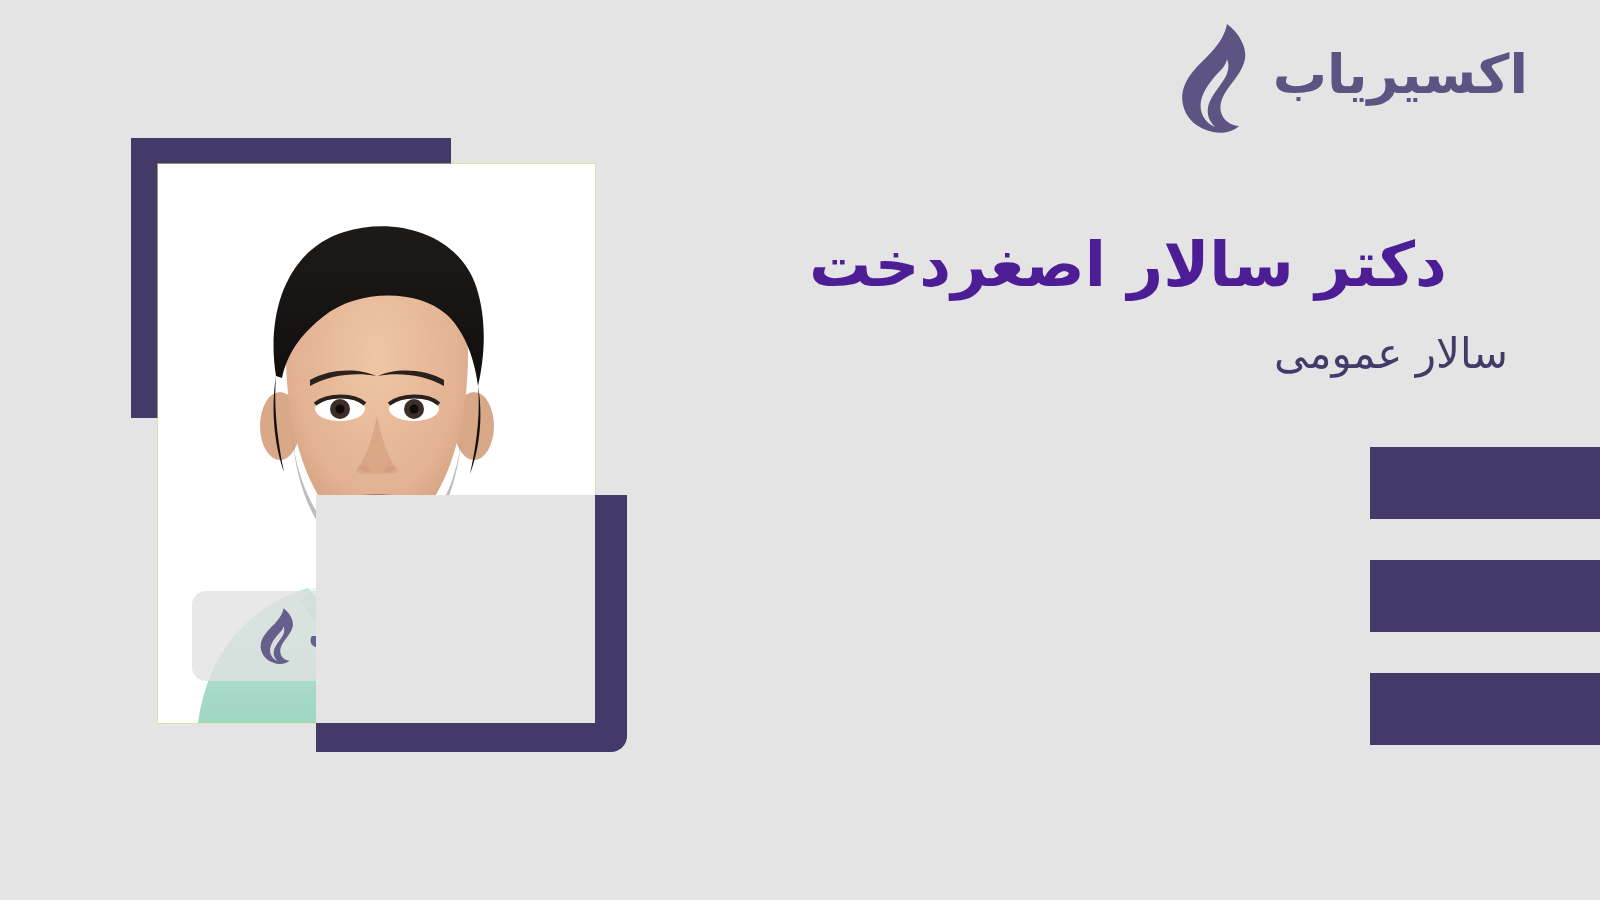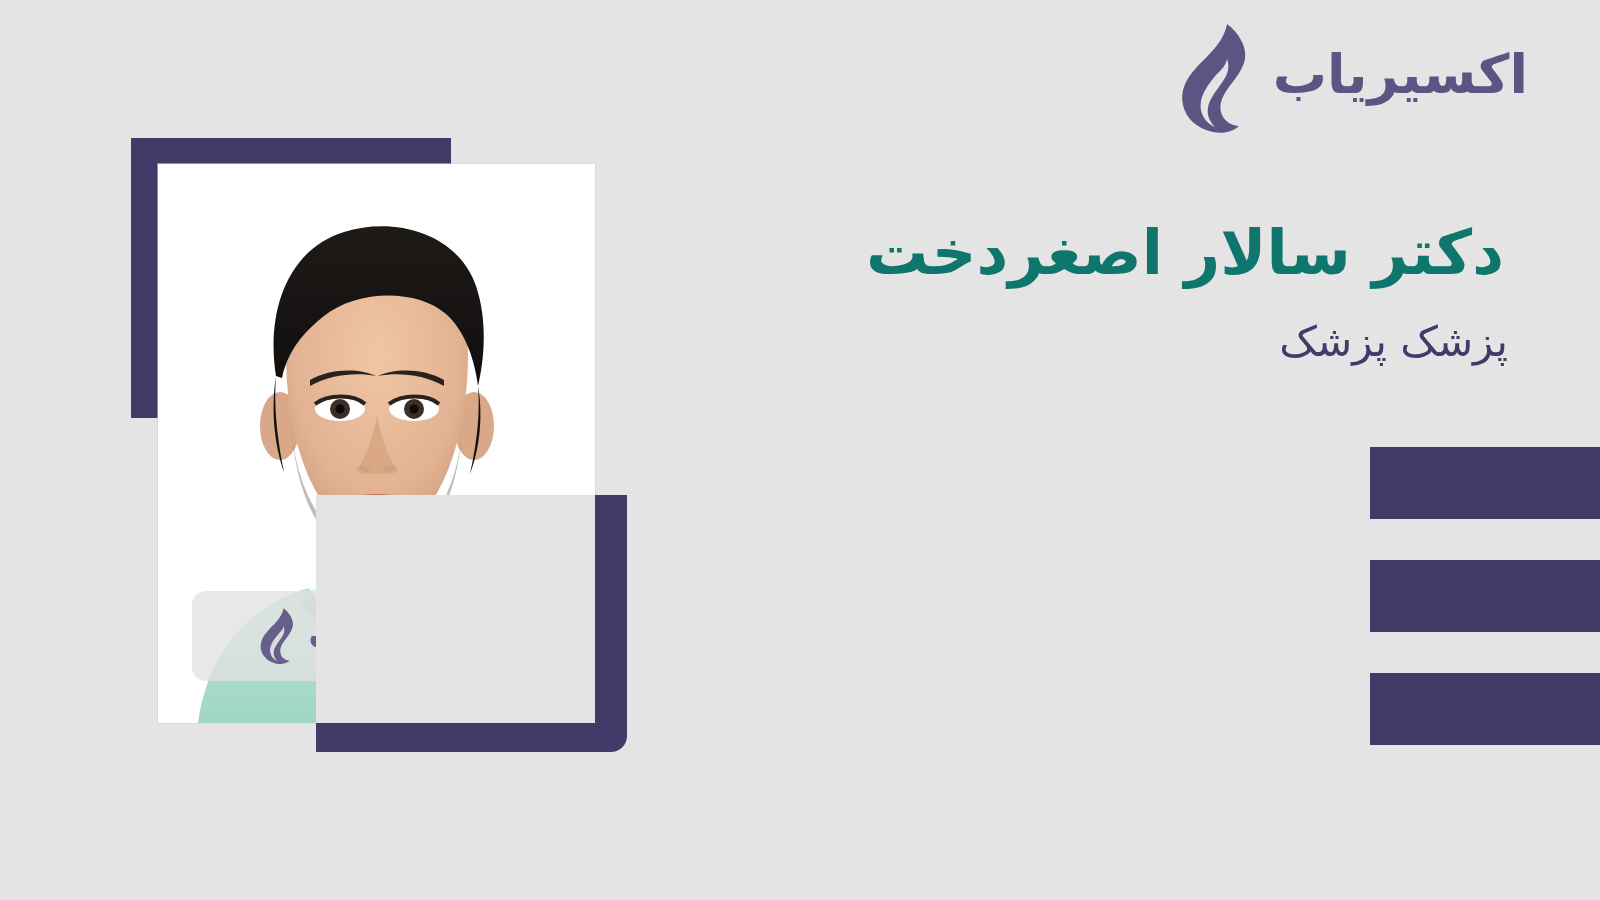--- a/index.html
+++ b/index.html
@@ -49,24 +49,25 @@
     position: absolute;
     right: 92px;
     top: 212px;
     width: 760px;
     text-align: right;
     direction: rtl;
   }
   .doctor-name {
     font-size: 62px;
     font-weight: 700;
-    color: #0f766e;
+    color: #4c1d95;
     line-height: 1.18;
-    margin: 4px;
-    white-space: nowrap;
+    margin: 16px;
+    white-space: nowrap;
+    text-align: center;
   }
   .doctor-specialty {
     font-size: 42px;
     font-weight: 400;
     color: #433a6a;
     line-height: 1.3;
     margin: 26px 0 0 0;
     white-space: nowrap;
   }
 
@@ -179,21 +180,21 @@
     <span>
       <svg class="brand-flame" viewBox="0 0 86 112" xmlns="http://www.w3.org/2000/svg" aria-hidden="true">
         <path d="M50 2 C46 22 30 34 19 46 C8 58 3 70 6 83 C9 97 21 107 36 110 C46 112 56 110 62 104 C56 104 48 100 45 93 C41 84 45 74 52 65 C59 56 66 47 68 37 C70 25 62 11 50 2 Z" fill="#5d5484"></path>
         <path d="M40 52 C33 60 26 69 24 79 C22 90 27 100 38 105 C30 97 29 88 33 79 C37 70 45 62 49 54 C52 48 52 42 50 37 C49 43 45 47 40 52 Z" fill="#e4e4e4"></path>
       </svg>
     </span>
   </div>
 
   <div class="info">
     <h1 class="doctor-name">دکتر سالار اصغردخت</h1>
-    <div class="doctor-specialty">پزشک پزشک</div>
+    <div class="doctor-specialty">سالار عمومی</div>
   </div>
 
   <div class="bars">
     <div class="bar"></div>
     <div class="bar"></div>
     <div class="bar"></div>
   </div>
 
   <div class="photo-block">
 

